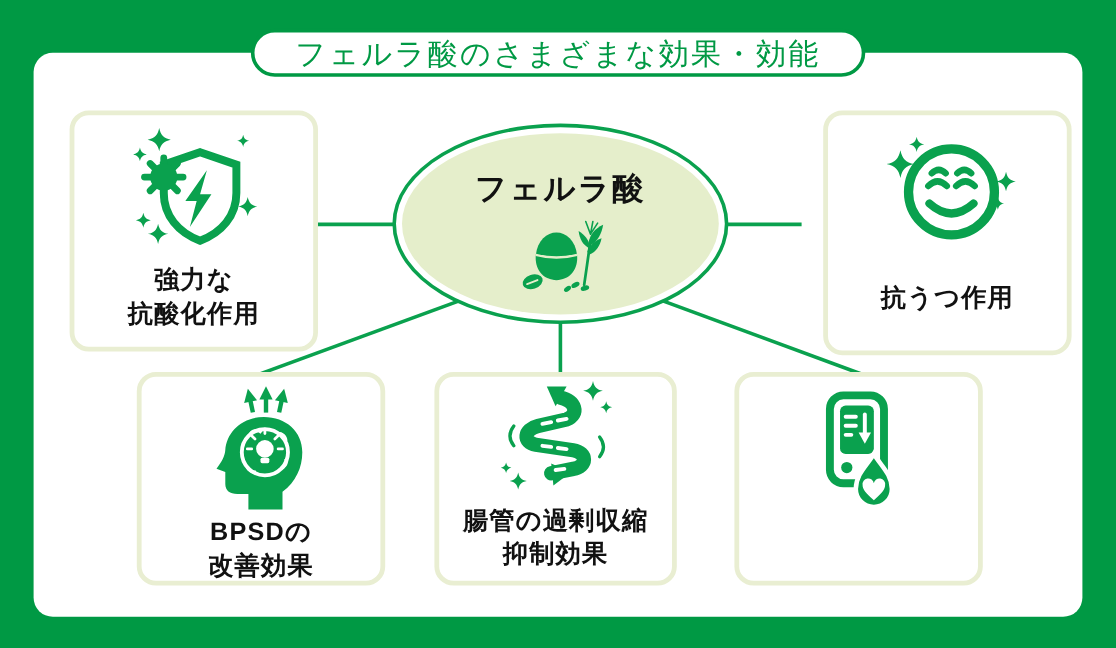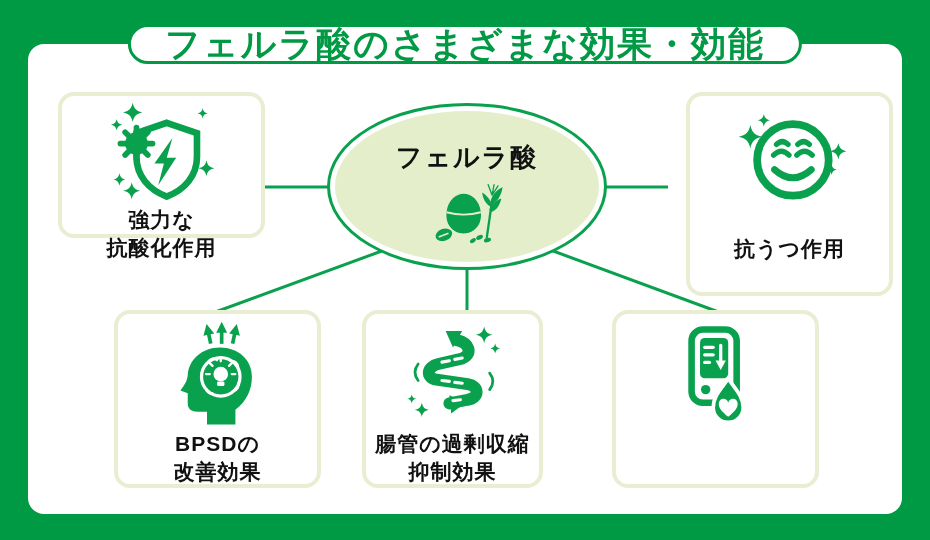--- a/index.html
+++ b/index.html
@@ -22,37 +22,37 @@
     background:var(--white);border-radius:16px;z-index:1;
   }
   .connectors{position:absolute;left:0;top:0;width:930px;height:540px;z-index:2;}
   .title-pill{
     position:absolute;left:50%;top:24px;transform:translateX(-50%);
     height:40px;box-sizing:border-box;padding:0 34px;z-index:5;
     background:var(--white);border:3px solid var(--frame-green);border-radius:22px;
     display:flex;align-items:center;justify-content:center;white-space:nowrap;
   }
   .title-pill span{
-    color:var(--frame-green);font-size:35px;font-weight:bold;letter-spacing:2px;
+    color:var(--frame-green);font-size:25px;font-weight:normal;letter-spacing:2px;
   }
   .card{
     position:absolute;box-sizing:border-box;z-index:3;
     background:var(--white);border:4px solid var(--card-border);border-radius:16px;
     display:flex;flex-direction:column;align-items:center;
   }
   .card-icon{height:112px;margin-top:6px;display:flex;align-items:center;justify-content:center;}
   .card-label-zone{flex:1;display:flex;align-items:center;justify-content:center;padding-bottom:8px;}
   .card-label{
     color:var(--text-black);font-size:21px;font-weight:bold;line-height:1.32;
     text-align:center;white-space:pre-line;letter-spacing:1px;
   }
-  .pos-tl{left:58px;top:92px;width:207px;height:146px;}
+  .pos-tl{left:58px;top:92px;width:207px;height:201px;}
   .pos-tr{left:686px;top:92px;width:207px;height:204px;}
   .pos-bl{left:114px;top:310px;width:207px;height:178px;}
-  .pos-bc{left:362px;top:310px;width:181px;height:178px;}
+  .pos-bc{left:362px;top:310px;width:202px;height:178px;justify-content:flex-end;}
   .pos-br{left:612px;top:310px;width:207px;height:178px;}
   .center-oval{
     position:absolute;left:327px;top:103px;width:280px;height:167px;z-index:4;
     box-sizing:border-box;background:var(--white);
     border:3px solid var(--accent-green);border-radius:50%;
   }
   .oval-inner{
     position:absolute;left:5px;top:5px;right:5px;bottom:5px;
     background:var(--pale-green-fill);border-radius:50%;
     display:flex;flex-direction:column;align-items:center;justify-content:center;

